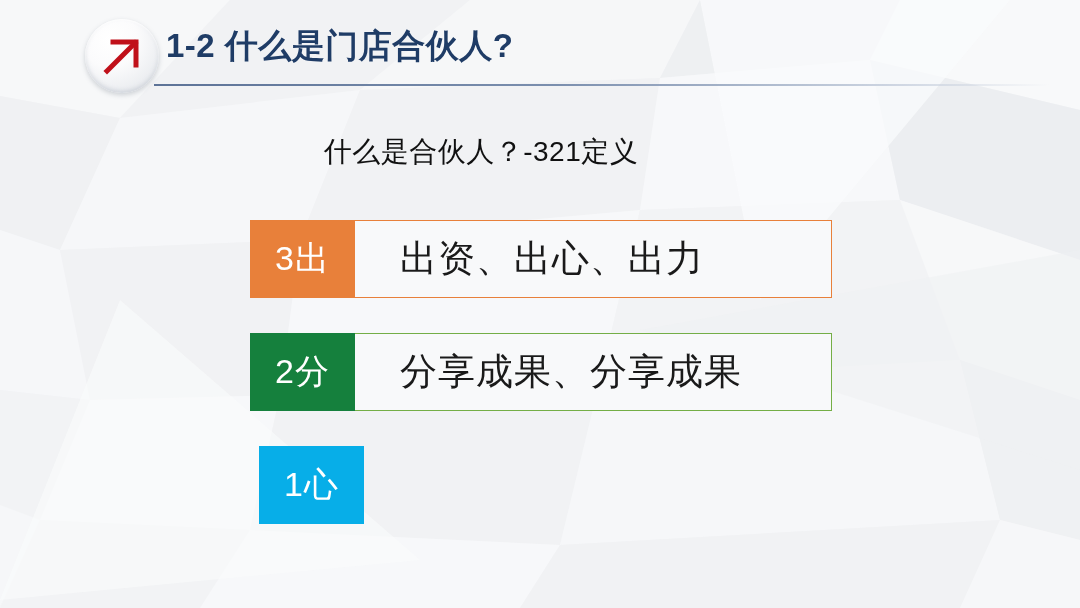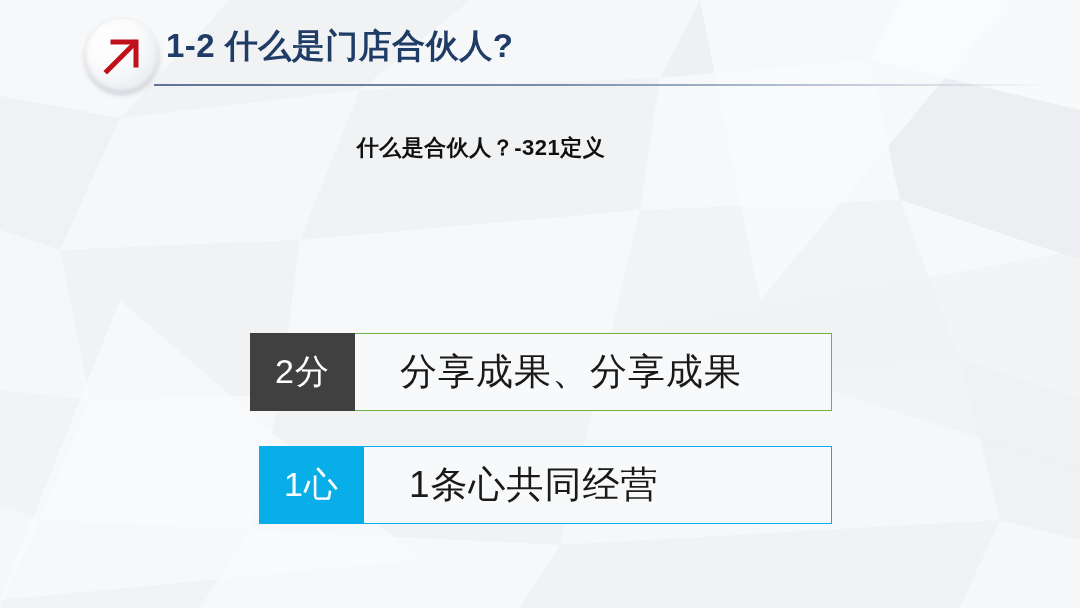--- a/index.html
+++ b/index.html
@@ -80,22 +80,22 @@
     background: linear-gradient(to right, #5d7397 0%, #7b8fae 45%, #c3ccdb 78%, rgba(226,231,238,0) 100%);
   }
 
   
   .subtitle {
     position: absolute;
     left: 0;
     top: 133px;
     width: 962px;
     text-align: center;
-    font-size: 22px;
-    font-weight: bold;
+    font-size: 28px;
+    font-weight: normal;
     color: #111111;
     letter-spacing: 0.5px;
     z-index: 3;
   }
 
   
   .rows {
     position: absolute;
     left: 250px;
     top: 220px;
@@ -189,27 +189,28 @@
     <div class="title-text">1-2 什么是门店合伙人?</div>
 
     <div class="title-rule"></div>
   </div>
 
   <div class="subtitle">什么是合伙人？-321定义</div>
 
   <div class="rows">
 
     <div class="row">
+      <div class="row-badge" style="background:#e8803a">3出</div>
+      <div class="row-body" style="border-color:#e8803a">出资、出心、出力</div>
     </div>
 
     <div class="row">
-      <div class="row-badge" style="background:#404040">2分</div>
+      <div class="row-badge" style="background:#15803d">2分</div>
       <div class="row-body" style="border-color:#74ae46">分享成果、分享成果</div>
     </div>
 
     <div class="row">
       <div class="row-badge" style="background:#07aee8">1心</div>
-      <div class="row-body" style="border-color:#07aee8">1条心共同经营</div>
     </div>
 
   </div>
 
 </div>
 
 </body></html>

